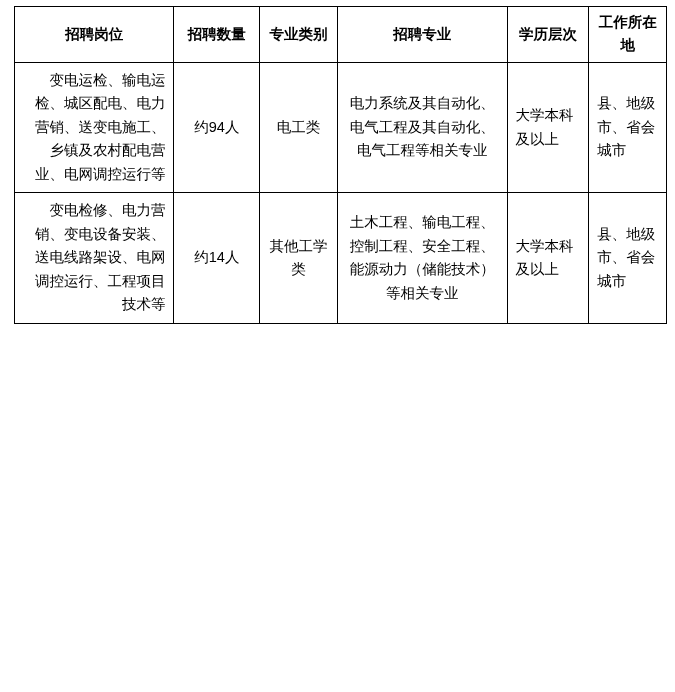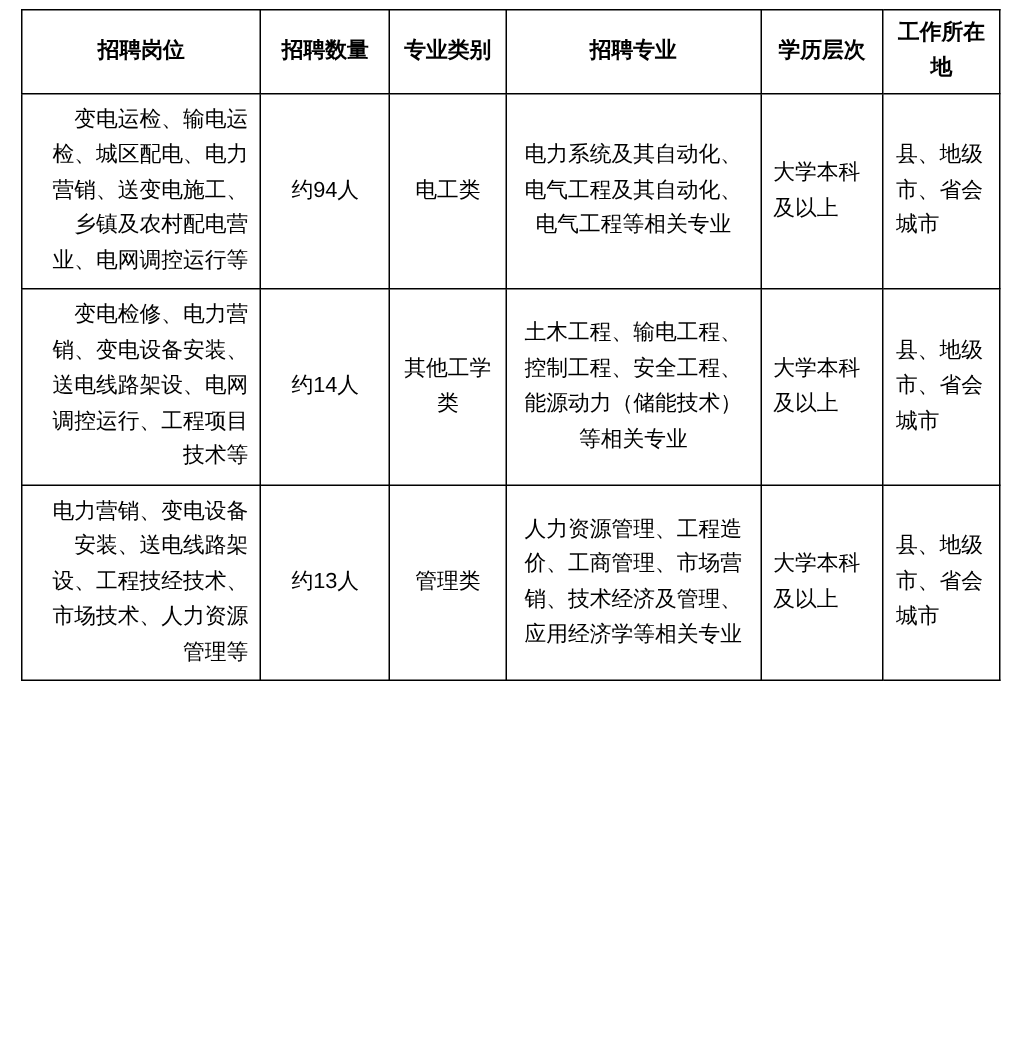--- a/index.html
+++ b/index.html
@@ -79,22 +79,14 @@
       <td class="cell-loc">县、地级市、省会城市</td>
     </tr>
     <tr>
       <td class="cell-post">变电检修、电力营销、变电设备安装、送电线路架设、电网调控运行、工程项目技术等</td>
       <td class="cell-count">约14人</td>
       <td class="cell-major-type">其他工学类</td>
       <td class="cell-major">土木工程、输电工程、控制工程、安全工程、能源动力（储能技术）等相关专业</td>
       <td class="cell-edu">大学本科及以上</td>
       <td class="cell-loc">县、地级市、省会城市</td>
     </tr>
-    <tr>
-      <td class="cell-post">电力营销、变电设备安装、送电线路架设、工程技经技术、市场技术、人力资源管理等</td>
-      <td class="cell-count">约13人</td>
-      <td class="cell-major-type">管理类</td>
-      <td class="cell-major">人力资源管理、工程造价、工商管理、市场营销、技术经济及管理、应用经济学等相关专业</td>
-      <td class="cell-edu">大学本科及以上</td>
-      <td class="cell-loc">县、地级市、省会城市</td>
-    </tr>
   </tbody>
 </table>
 
 </body></html>

